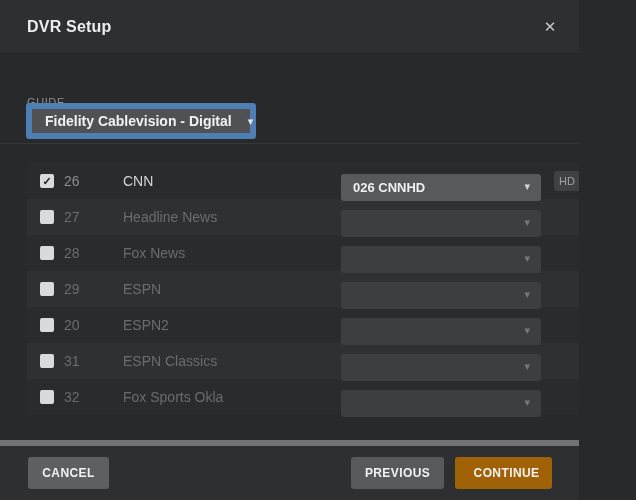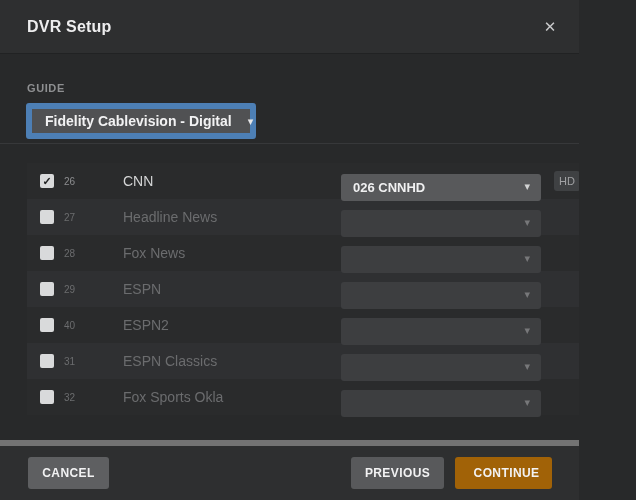--- a/index.html
+++ b/index.html
@@ -6,35 +6,35 @@
   .dialog {
     position:relative; width:579px; height:500px; overflow:hidden;
     background:#28292a; font-family:"Liberation Sans", sans-serif;
     -webkit-font-smoothing:antialiased;
   }
   
   .header { position:absolute; top:0; left:0; right:0; height:53px; background:#2e2f30; border-bottom:1px solid #212223; }
   .title { position:absolute; left:27px; top:0; line-height:53px; font-size:16px; font-weight:700; color:#ededee; letter-spacing:.2px; }
   .close { position:absolute; right:17px; top:0; height:53px; width:24px; display:flex; align-items:center; justify-content:center; color:#c9cacb; font-size:15px; cursor:pointer; }
   
-  .guide-label { position:absolute; left:27px; top:82px; font-size:11px; font-weight:700; color:#8e8f91; letter-spacing:.6px; }
+  .guide-label { position:absolute; left:27px; top:96px; font-size:11px; font-weight:400; color:#8e8f91; letter-spacing:.6px; }
   .guide-select { position:absolute; left:26px; top:103px; width:230px; height:36px; box-sizing:border-box;
     background:#505153; border:6px solid #ffffff; border-radius:3px;
     display:flex; align-items:center; padding:0 12px 0 13px; cursor:pointer; }
   .guide-select .g-label { color:#f2f2f3; font-size:14px; font-weight:700; white-space:nowrap; }
   .guide-select .caret { margin-left:16px; color:#e6e6e7; font-size:11px; }
   
   .divider-top { position:absolute; left:0; right:0; top:143px; height:1px; background:#37383a; }
   .channel-list { position:absolute; left:27px; top:163px; width:570px; }
   .channel-row { height:36px; display:flex; align-items:center; background:#2a2b2c; }
   .channel-row.alt { background:#2f3032; }
   .checkbox { margin-left:13px; width:14px; height:14px; background:#d9dadb; border-radius:2px;
     display:flex; align-items:center; justify-content:center;
     font-size:11px; font-weight:700; color:#1f2021; cursor:pointer; flex:none; }
-  .num { margin-left:10px; width:40px; font-size:10px; color:#8d8e90; flex:none; }
+  .num { margin-left:10px; width:40px; font-size:14px; color:#8d8e90; flex:none; }
   .name { margin-left:19px; flex:1; font-size:14px; color:#d4d5d6; white-space:nowrap; overflow:hidden; }
   .channel-row.disabled .num, .channel-row.disabled .name { color:#6b6c6e; }
   .select { position:relative; width:200px; height:27px; border-radius:3px; background:#3d3e40;
     display:flex; align-items:center; padding-left:12px; box-sizing:border-box; cursor:pointer; flex:none;margin-top:12px; }
   .select.filled { background:#58595b; }
   .select .sel-label { font-size:13px; font-weight:600; color:#f0f0f1; }
   .select .caret { position:absolute; right:11px; top:50%; transform:translateY(-52%); color:#77787a; font-size:11px; }
   .select.filled .caret { color:#d2d3d4; }
   .hd-badge { margin-left:13px; margin-right:17px; width:26px; height:20px; border-radius:3px; background:#3f4143;
     color:#a0a1a3; font-size:11px; font-weight:400; display:flex; align-items:center; justify-content:center; flex:none; }
@@ -103,21 +103,21 @@
     <span class="num">29</span>
     <span class="name">ESPN</span>
     <div class="select">
       <span class="sel-label"></span>
       <span class="caret">▾</span>
     </div>
     <span class="hd-badge" style="visibility: hidden;">HD</span>
   </div>
       <div class="channel-row disabled">
     <span class="checkbox"></span>
-    <span class="num">40</span>
+    <span class="num">20</span>
     <span class="name">ESPN2</span>
     <div class="select">
       <span class="sel-label"></span>
       <span class="caret">▾</span>
     </div>
     <span class="hd-badge" style="visibility: hidden;">HD</span>
   </div>
       <div class="channel-row alt disabled">
     <span class="checkbox"></span>
     <span class="num">31</span>

